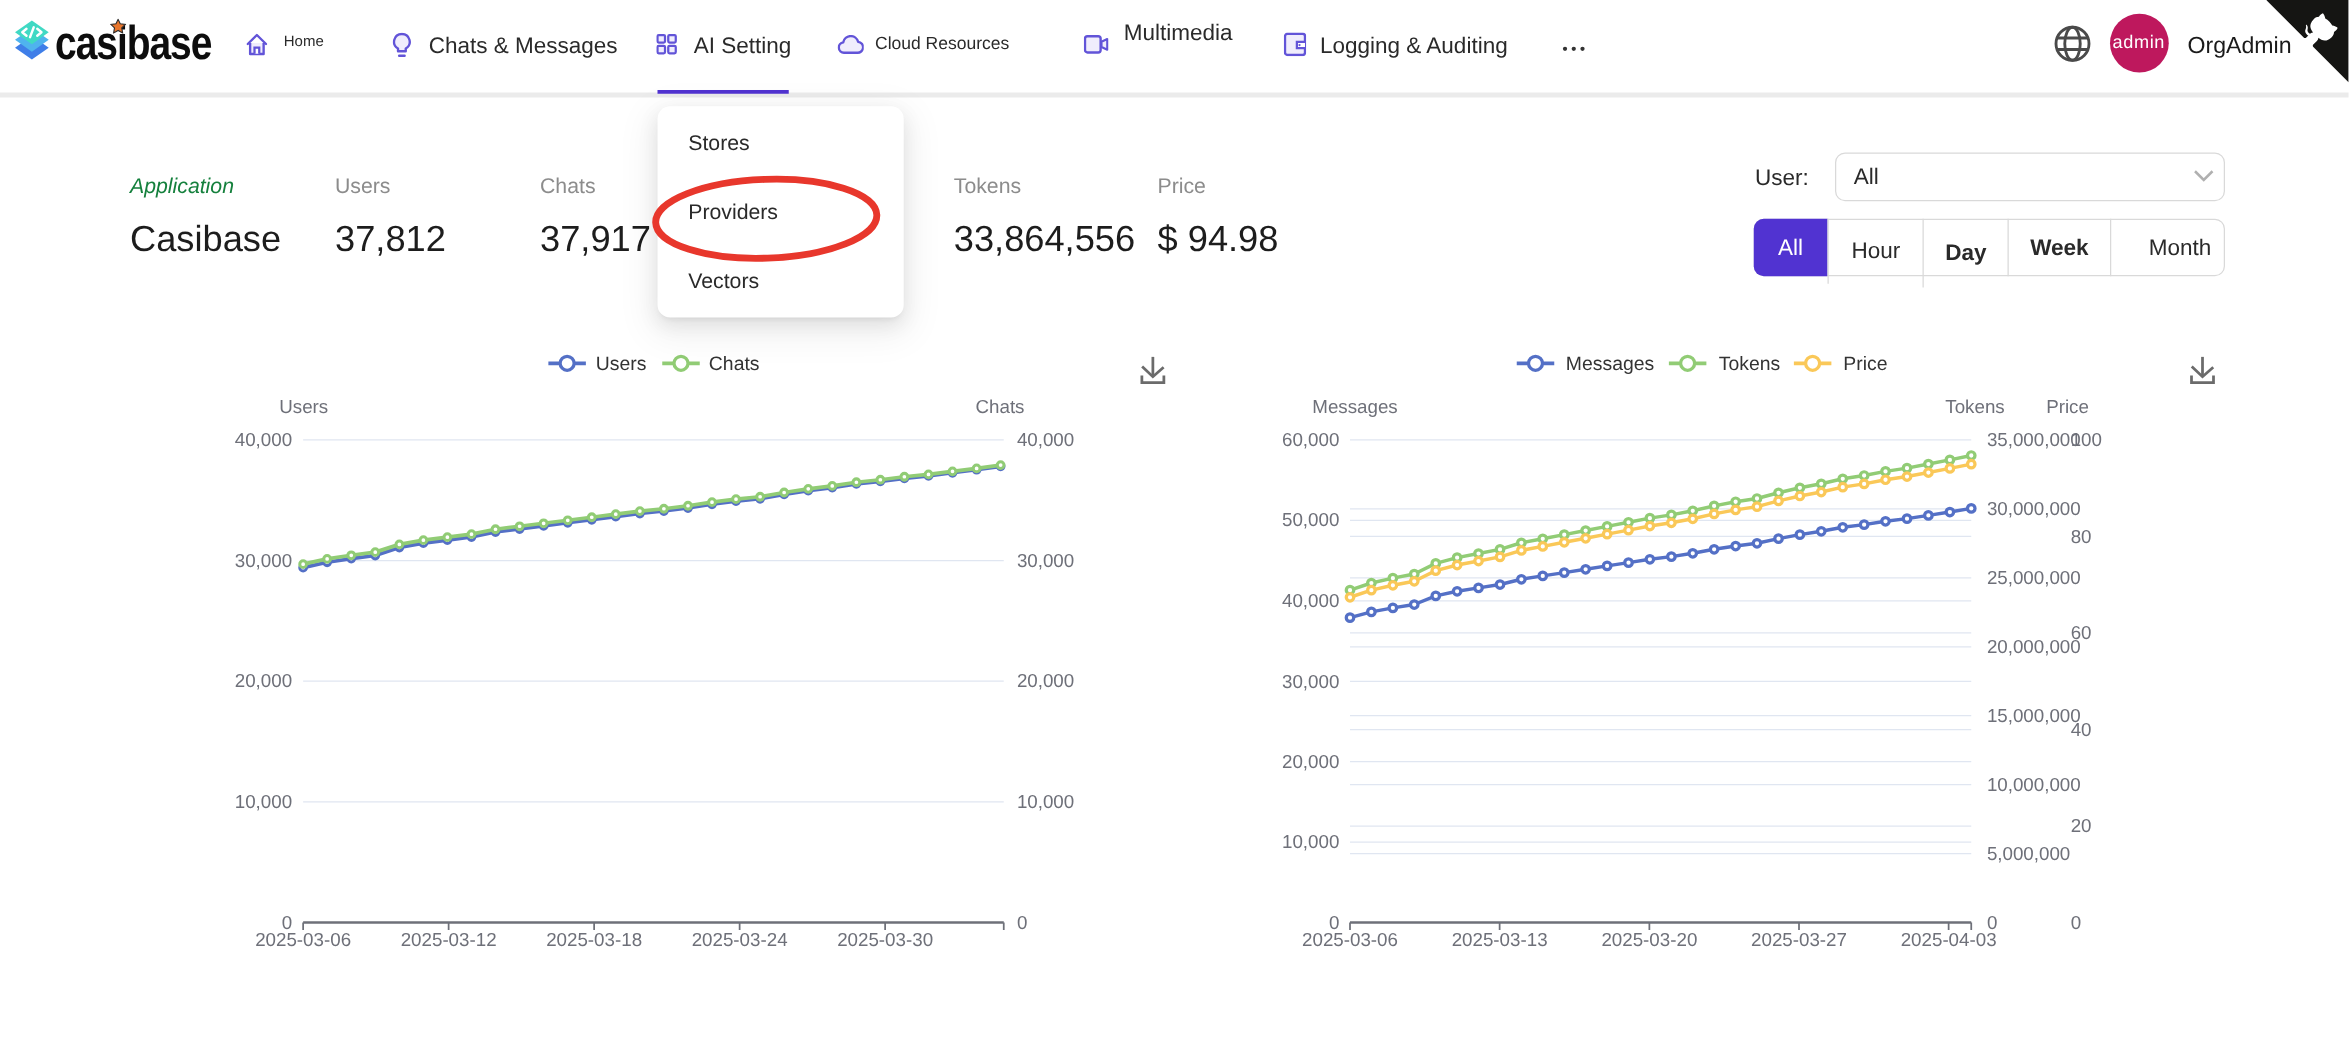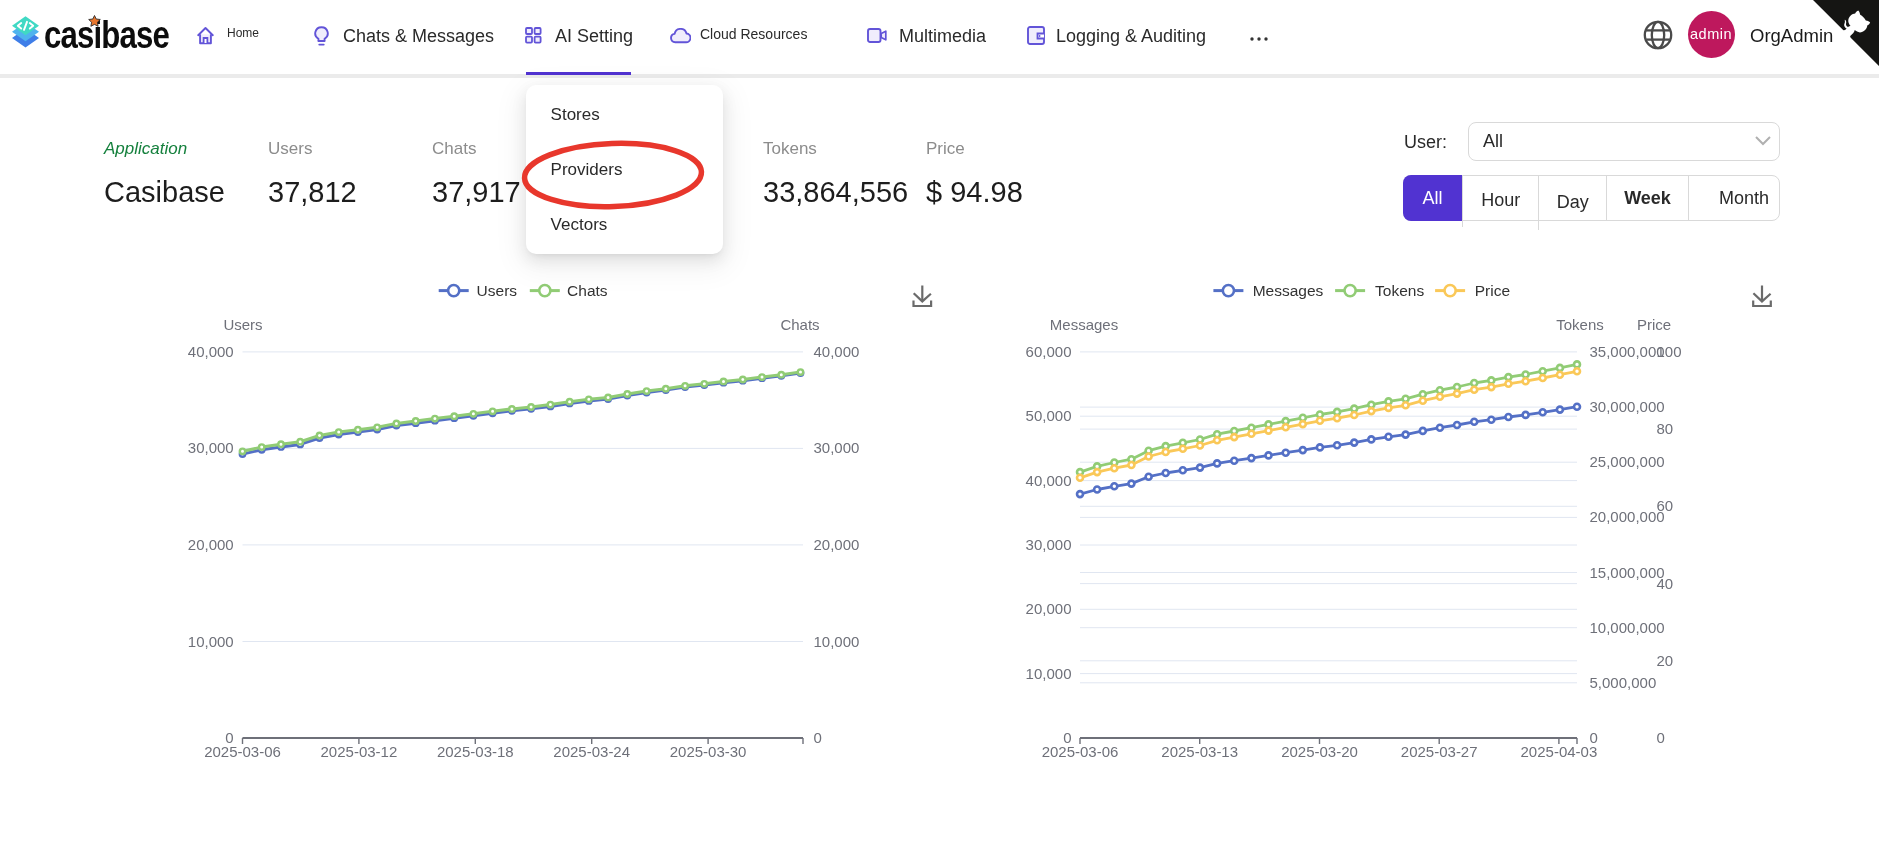--- a/index.html
+++ b/index.html
@@ -47,21 +47,21 @@
   </svg>
 <div style="position:absolute;left:555px;top:26px;font-size:18px;color:#2a2a2a;">AI Setting</div>
   <svg style="position:absolute;left:670px;top:28px" width="21" height="16" viewBox="0 0 21 16" xmlns="http://www.w3.org/2000/svg">
     <path d="M5.2,14.2 a4.2,4.2 0 0 1 -0.6,-8.35 a6.1,6.1 0 0 1 11.9,-0.4 a3.9,3.9 0 0 1 -0.8,8.75 z" fill="#f0edfc" stroke="#6254d8" stroke-width="1.9" stroke-linejoin="round"></path>
   </svg>
 <div style="position:absolute;left:700px;top:26px;font-size:14px;color:#2a2a2a;">Cloud Resources</div>
   <svg style="position:absolute;left:867px;top:27px" width="20" height="17" viewBox="0 0 20 17" xmlns="http://www.w3.org/2000/svg">
     <rect x="1" y="2" width="12.5" height="13" rx="2" fill="#f0edfc" stroke="#6254d8" stroke-width="1.9"></rect>
     <path d="M14.2,6.4 L18.8,4.2 V12.8 L14.2,10.6 Z" fill="#f0edfc" stroke="#6254d8" stroke-width="1.7" stroke-linejoin="round"></path>
   </svg>
-<div style="position:absolute;left:899px;top:26px;font-size:18px;color:#2a2a2a;">Multimedia</div>
+<div style="position:absolute;left:899px;top:16px;font-size:18px;color:#2a2a2a;">Multimedia</div>
   <svg style="position:absolute;left:1027px;top:26px" width="18" height="19" viewBox="0 0 18 19" xmlns="http://www.w3.org/2000/svg">
     <rect x="1" y="1" width="16" height="17" rx="2" fill="#f0edfc" stroke="#6254d8" stroke-width="1.9"></rect>
     <path d="M17,7.5 H10.5 V12.5 H17" fill="#fff" stroke="#6254d8" stroke-width="1.8"></path>
     <circle cx="12.6" cy="10" r="0.9" fill="#6254d8"></circle>
   </svg>
 <div style="position:absolute;left:1056px;top:26px;font-size:18px;color:#2a2a2a;">Logging &amp; Auditing</div>
   <svg style="position:absolute;left:1249px;top:36px" width="20" height="6" viewBox="0 0 20 6" xmlns="http://www.w3.org/2000/svg">
     <circle cx="3" cy="3" r="1.7" fill="#333"></circle>
     <circle cx="10" cy="3" r="1.7" fill="#333"></circle>
     <circle cx="17" cy="3" r="1.7" fill="#333"></circle>
@@ -98,21 +98,21 @@
   <div style="position:absolute;left:1404px;top:132px;font-size:18px;color:#2a2a2a;">User:</div>
   <div style="position:absolute;left:1468px;top:122.4px;width:311.5px;height:38.2px;border:1px solid #d9d9d9;border-radius:8px;background:#fff;"></div>
   <div style="position:absolute;left:1483px;top:131px;font-size:18px;color:#2a2a2a;">All</div>
   <svg style="position:absolute;left:1752px;top:134px" width="22" height="14" viewBox="0 0 22 14" xmlns="http://www.w3.org/2000/svg">
     <polyline points="4,3 11,10 18,3" fill="none" stroke="#b0b0b0" stroke-width="2"></polyline>
   </svg>
 
   <div style="position:absolute;left:1403px;top:174.8px;width:376.5px;height:46.5px;border:1px solid #d9d9d9;border-radius:8px;background:#fff;"></div>
   <div style="position:absolute;left:1403px;top:174.8px;width:59px;height:46.5px;background:#5133d1;border-radius:8px 0 0 8px;color:#fff;display:flex;align-items:center;justify-content:center;font-size:18px;">All</div>
 <div style="position:absolute;left:1462px;top:174.8px;width:76.40000000000009px;height:52px;display:flex;align-items:center;justify-content:center;font-size:18px;color:#2a2a2a;border-left:1px solid #d9d9d9;box-sizing:border-box;">Hour</div>
-<div style="position:absolute;left:1538.4px;top:174.8px;width:67.59999999999991px;height:55px;display:flex;align-items:center;justify-content:center;font-size:18px;color:#2a2a2a;border-left:1px solid #d9d9d9;box-sizing:border-box;">Day</div>
+<div style="position:absolute;left:1538.4px;top:174.8px;width:67.59999999999991px;height:55px;display:flex;align-items:center;justify-content:center;font-size:18px;color:#2a2a2a;border-left:1px solid #d9d9d9;box-sizing:border-box;font-weight:bold;">Day</div>
 <div style="position:absolute;left:1606px;top:174.8px;width:82px;height:46.5px;display:flex;align-items:center;justify-content:center;font-size:18px;color:#2a2a2a;border-left:1px solid #d9d9d9;box-sizing:border-box;font-weight:bold;">Week</div>
 <div style="position:absolute;left:1688px;top:174.8px;width:72px;height:46.5px;display:flex;align-items:center;justify-content:center;font-size:18px;color:#2a2a2a;border-left:1px solid #d9d9d9;box-sizing:border-box;padding-left:39px;">Month</div>
 
   <svg width="1879" height="841" viewBox="0 0 1879 841" xmlns="http://www.w3.org/2000/svg" style="position:absolute;left:0;top:0;" font-family="Liberation Sans, sans-serif">
     <line x1="242.5" y1="351.9" x2="803.0" y2="351.9" stroke="#E0E6F1" stroke-width="1"></line>
     <line x1="242.5" y1="448.4" x2="803.0" y2="448.4" stroke="#E0E6F1" stroke-width="1"></line>
     <line x1="242.5" y1="544.9" x2="803.0" y2="544.9" stroke="#E0E6F1" stroke-width="1"></line>
     <line x1="242.5" y1="641.5" x2="803.0" y2="641.5" stroke="#E0E6F1" stroke-width="1"></line>
     <line x1="242.5" y1="738" x2="803.0" y2="738" stroke="#6E7079" stroke-width="2"></line>
     <line x1="242.5" y1="738" x2="242.5" y2="744" stroke="#6E7079" stroke-width="1.4"></line>

